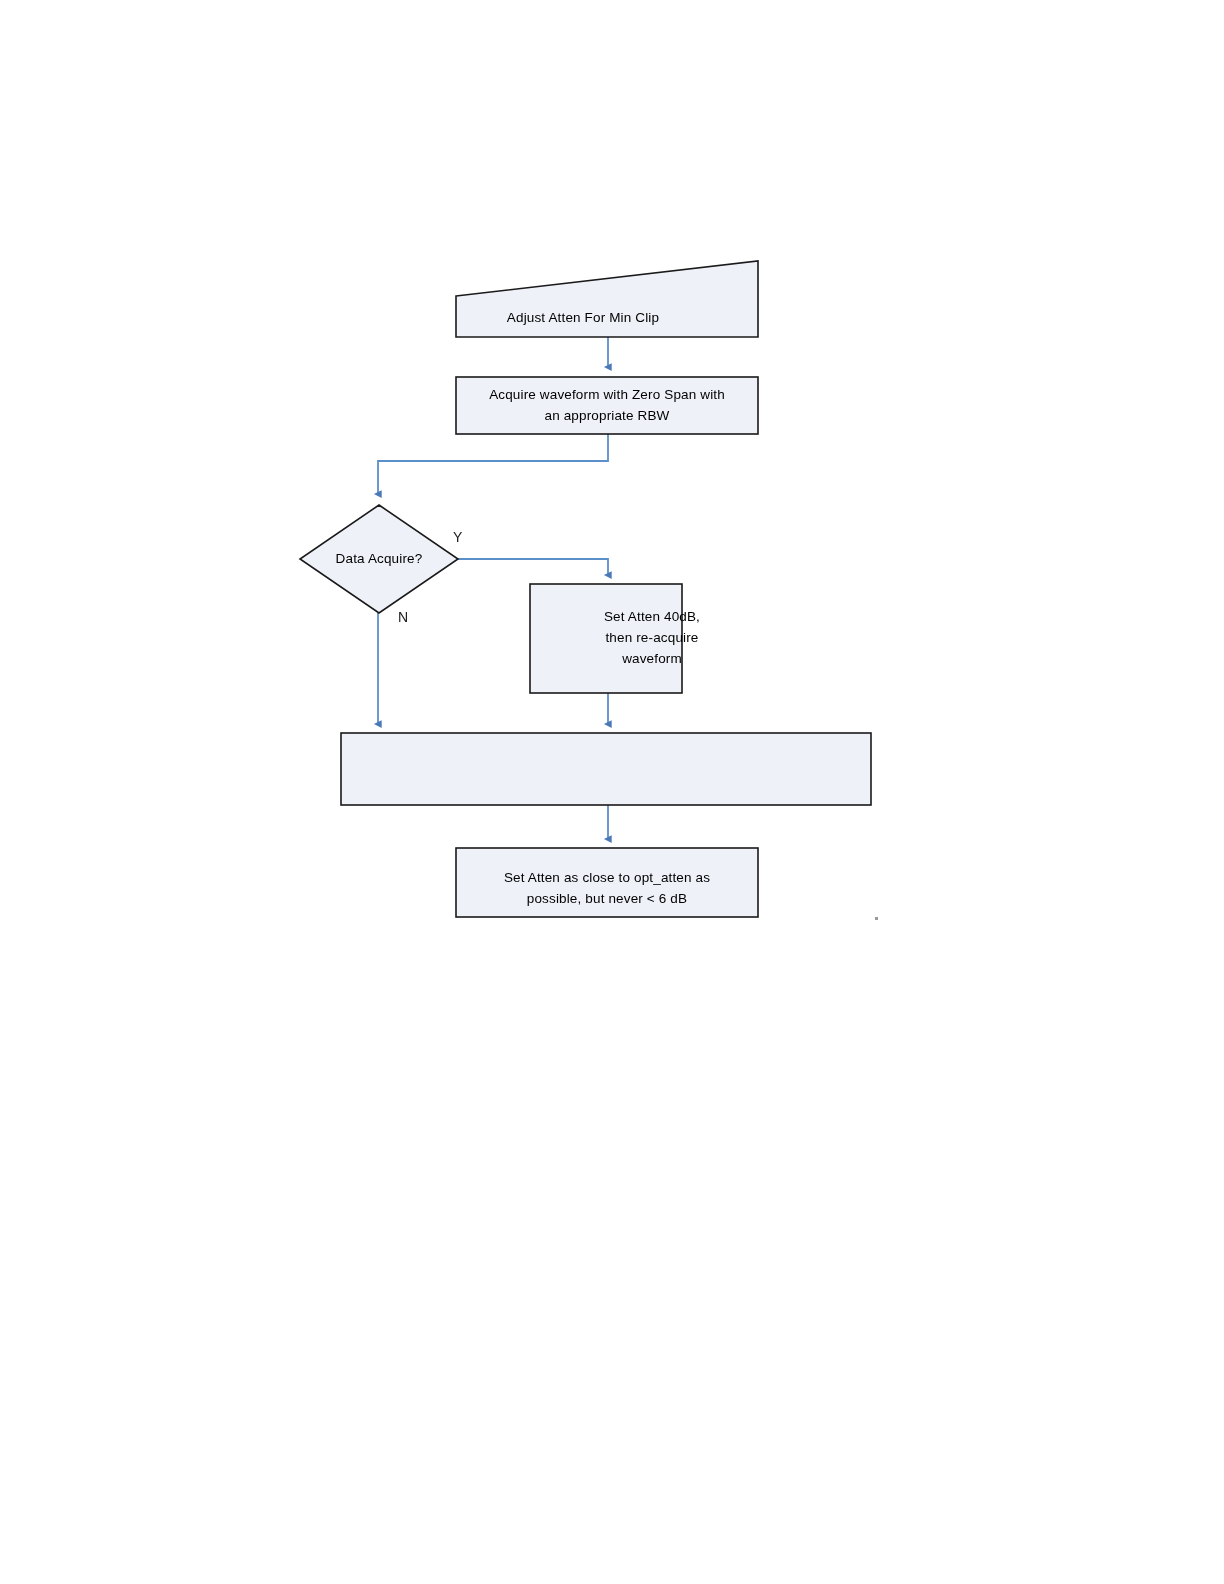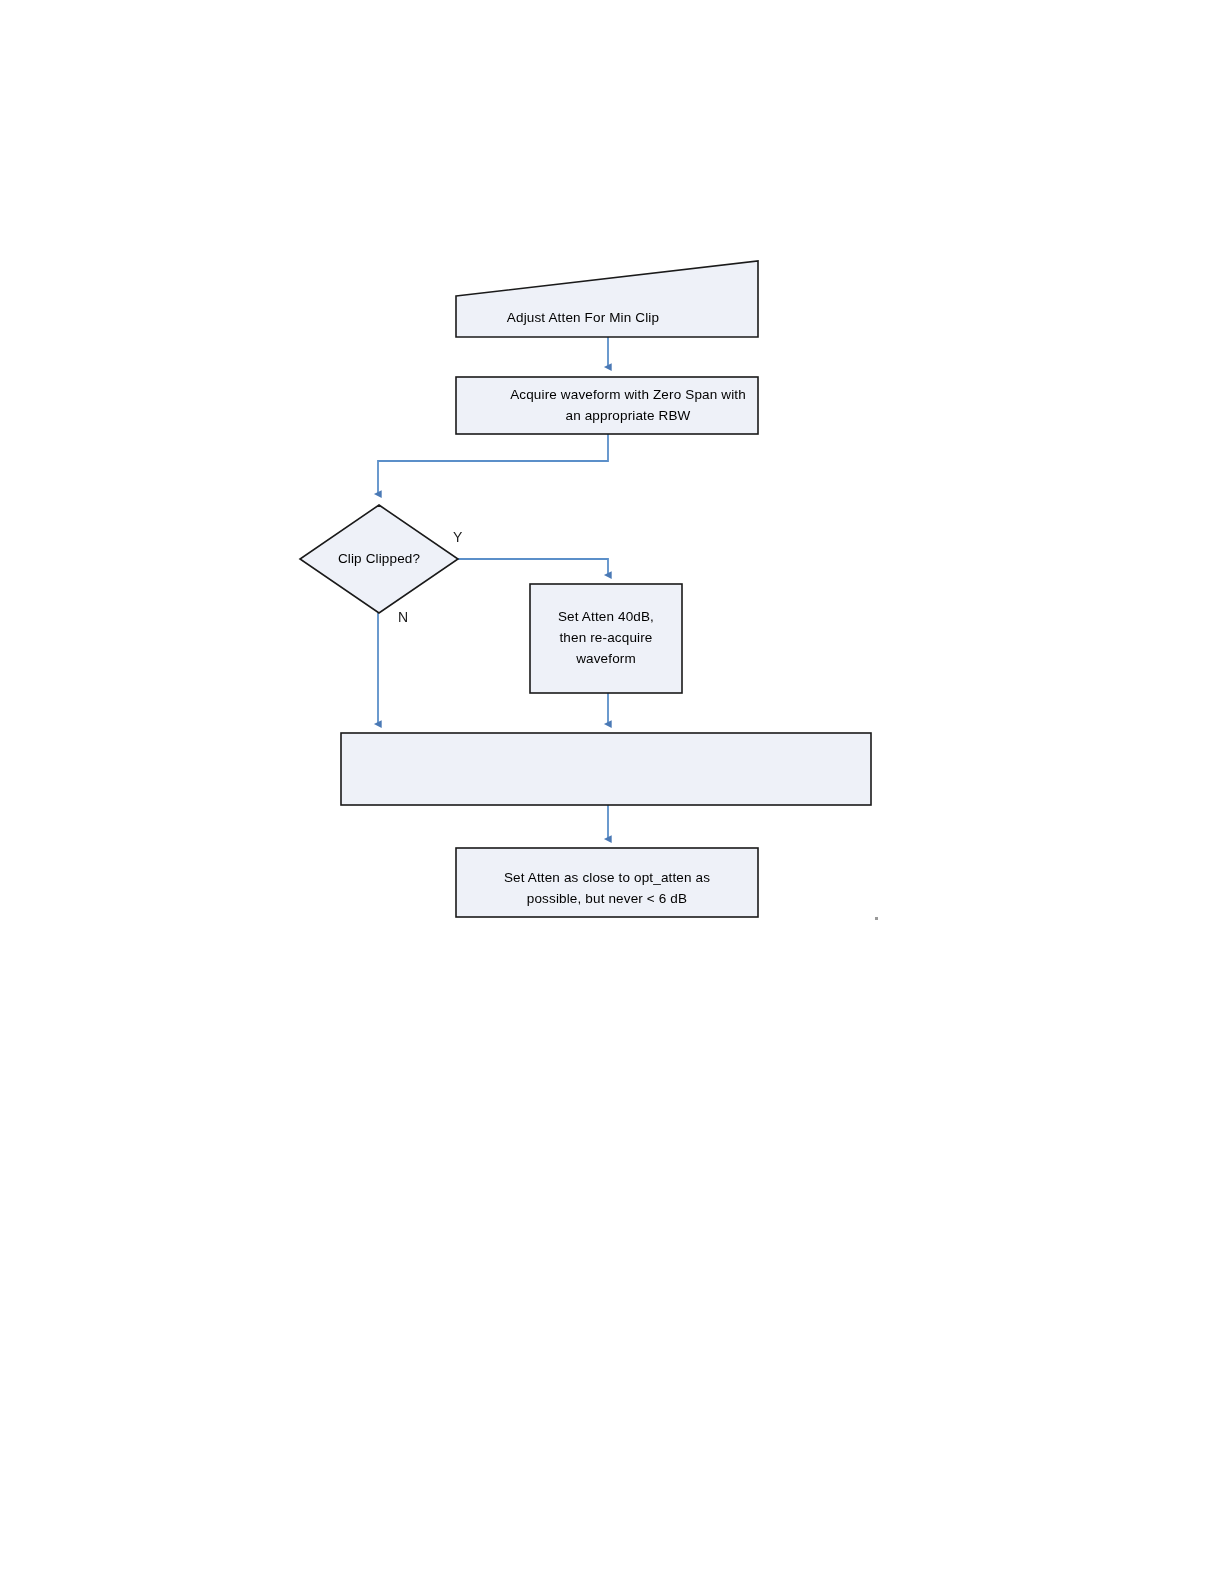--- a/index.html
+++ b/index.html
@@ -100,26 +100,26 @@
 
     <rect x="530" y="584" width="152" height="109" fill="#eef1f8" stroke="#1a1a1a" stroke-width="1.6"></rect>
 
     <rect x="341" y="733" width="530" height="72" fill="#eef1f8" stroke="#1a1a1a" stroke-width="1.6"></rect>
 
     <rect x="456" y="848" width="302" height="69" fill="#eef1f8" stroke="#1a1a1a" stroke-width="1.6"></rect>
   </svg>
 
   <div class="node-label" style="left:456px; top:300px; width:254px; height:37px;text-align:center;">Adjust Atten For Min Clip</div>
 
-  <div class="node-label" style="left:458px; top:378px; width:298px; height:55px;padding-left:21px;">Acquire waveform with Zero Span with
+  <div class="node-label" style="left:458px; top:378px; width:298px; height:55px;">Acquire waveform with Zero Span with
 an appropriate RBW</div>
 
-  <div class="node-label" style="left:300px; top:541px; width:158px; height:36px;">Clip Clipped?</div>
+  <div class="node-label" style="left:300px; top:541px; width:158px; height:36px;">Data Acquire?</div>
 
-  <div class="node-label" style="left:531px; top:585px; width:150px; height:107px;">Set Atten 40dB,
+  <div class="node-label" style="left:531px; top:585px; width:150px; height:107px;padding-left:46px;">Set Atten 40dB,
 then re-acquire
 waveform</div>
 
 
   <div class="node-label" style="left:457px; top:849px; width:300px; height:79px;">Set Atten as close to opt_atten as
 possible, but never &lt; 6 dB</div>
 
   <div class="branch-label" style="left:453px; top:529px;">Y</div>
 
   <div class="branch-label" style="left:398px; top:609px;">N</div>

